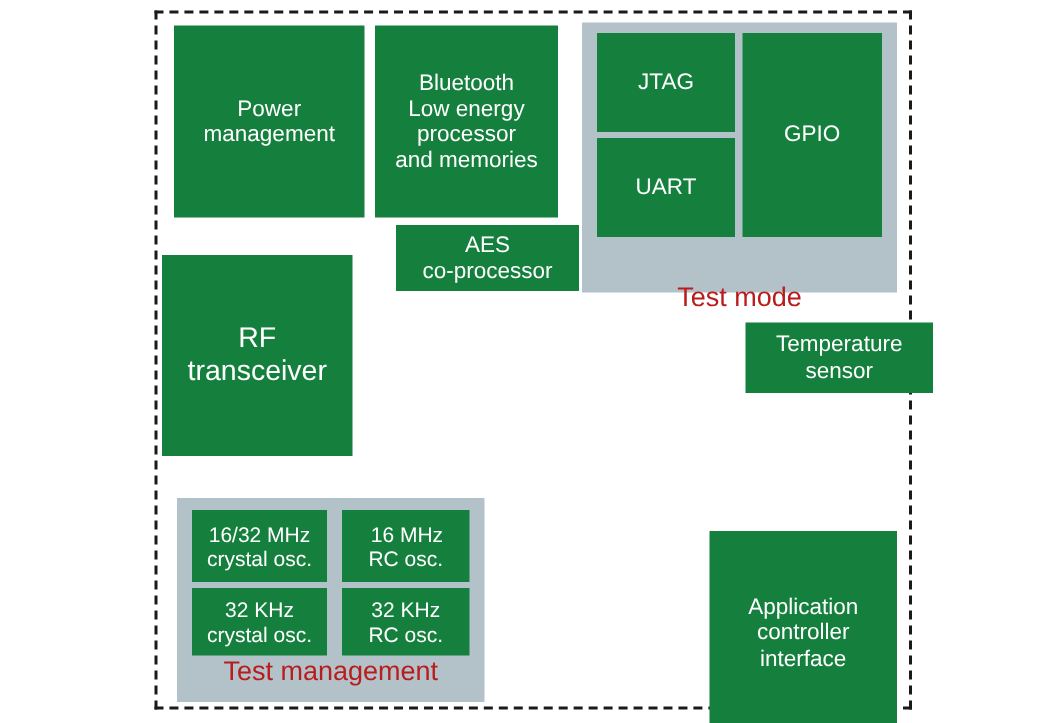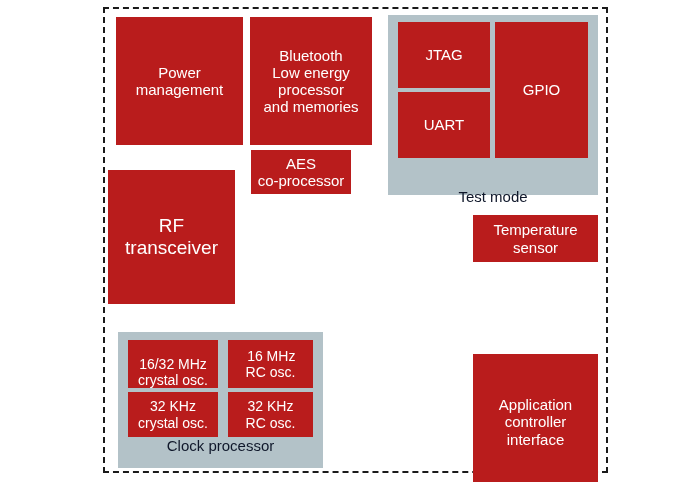--- a/index.html
+++ b/index.html
@@ -24,21 +24,21 @@
     position: absolute;
     left: 103px;
     top: 7px;
     width: 505px;
     height: 466px;
     border: 2px dashed #1a1a1a;
     box-sizing: border-box;
   }
   .block {
     position: absolute;
-    background: #b91c1c;
+    background: #15803d;
     color: #ffffff;
     display: flex;
     align-items: center;
     justify-content: center;
     text-align: center;
     line-height: 1.15;
     box-sizing: border-box;
     font-family: "Liberation Sans", sans-serif;
   }
   .block-label {
@@ -49,47 +49,47 @@
   .group {
     position: absolute;
     background: #b3c2c8;
     box-sizing: border-box;
   }
   .group-title {
     position: absolute;
     left: 0;
     right: 0;
     text-align: center;
-    color: #0f172a;
-    font-size: 15px;
+    color: #b91c1c;
+    font-size: 18px;
     font-family: "Liberation Sans", sans-serif;
   }
 
   
   #blk-power       { left: 116px; top: 17px;  width: 127px; height: 128px; font-size: 15px; }
   #blk-ble         { left: 250px; top: 17px;  width: 122px; height: 128px; font-size: 15px; }
-  #blk-aes         { left: 251px; top: 150px; width: 100px; height: 44px;  font-size: 15px; }
+  #blk-aes         { left: 264px; top: 150px; width: 122px; height: 44px;  font-size: 15px; }
   #blk-rf          { left: 108px; top: 170px; width: 127px; height: 134px; font-size: 19px; }
 
   
   #grp-testmode    { left: 388px; top: 15px;  width: 210px; height: 180px; }
   #tm-title        { top: 173px; }
   #blk-jtag        { left: 398px; top: 22px;  width: 92px;  height: 66px;  font-size: 15px; }
   #blk-uart        { left: 398px; top: 92px;  width: 92px;  height: 66px;  font-size: 15px; }
   #blk-gpio        { left: 495px; top: 22px;  width: 93px;  height: 136px; font-size: 15px; }
 
   
-  #blk-temp        { left: 473px; top: 215px; width: 125px; height: 47px;  font-size: 15px; }
+  #blk-temp        { left: 497px; top: 215px; width: 125px; height: 47px;  font-size: 15px; }
   #blk-battery     { left: 473px; top: 270px; width: 125px; height: 50px;  font-size: 15px; }
   #blk-appctrl     { left: 473px; top: 332px; width: 125px; height: 136px; font-size: 15px; margin-top: 22px; }
 
   
   #grp-clock       { left: 118px; top: 332px; width: 205px; height: 136px; }
   #clk-title       { top: 105px; }
-  #blk-xtal-hi     { left: 128px; top: 340px; width: 90px;  height: 48px;  font-size: 14px; align-items: flex-end; }
+  #blk-xtal-hi     { left: 128px; top: 340px; width: 90px;  height: 48px;  font-size: 14px; }
   #blk-rc-hi       { left: 228px; top: 340px; width: 85px;  height: 48px;  font-size: 14px; text-align: right; }
   #blk-xtal-lo     { left: 128px; top: 392px; width: 90px;  height: 45px;  font-size: 14px; }
   #blk-rc-lo       { left: 228px; top: 392px; width: 85px;  height: 45px;  font-size: 14px; }
 </style>
 </head>
 <body>
 
 <div id="diagram">
 
   <div class="dashed-boundary"></div>
@@ -138,21 +138,21 @@
   </div>
 
 
   <div class="block" id="blk-appctrl">
     <span class="block-label">Application
 controller
 interface</span>
   </div>
 
   <div class="group" id="grp-clock">
-    <div class="group-title" id="clk-title">Clock processor</div>
+    <div class="group-title" id="clk-title">Test management</div>
   </div>
 
   <div class="block" id="blk-xtal-hi">
     <span class="block-label">16/32 MHz
 crystal osc.</span>
   </div>
 
   <div class="block" id="blk-rc-hi">
     <span class="block-label">16 MHz
 RC osc.</span>

